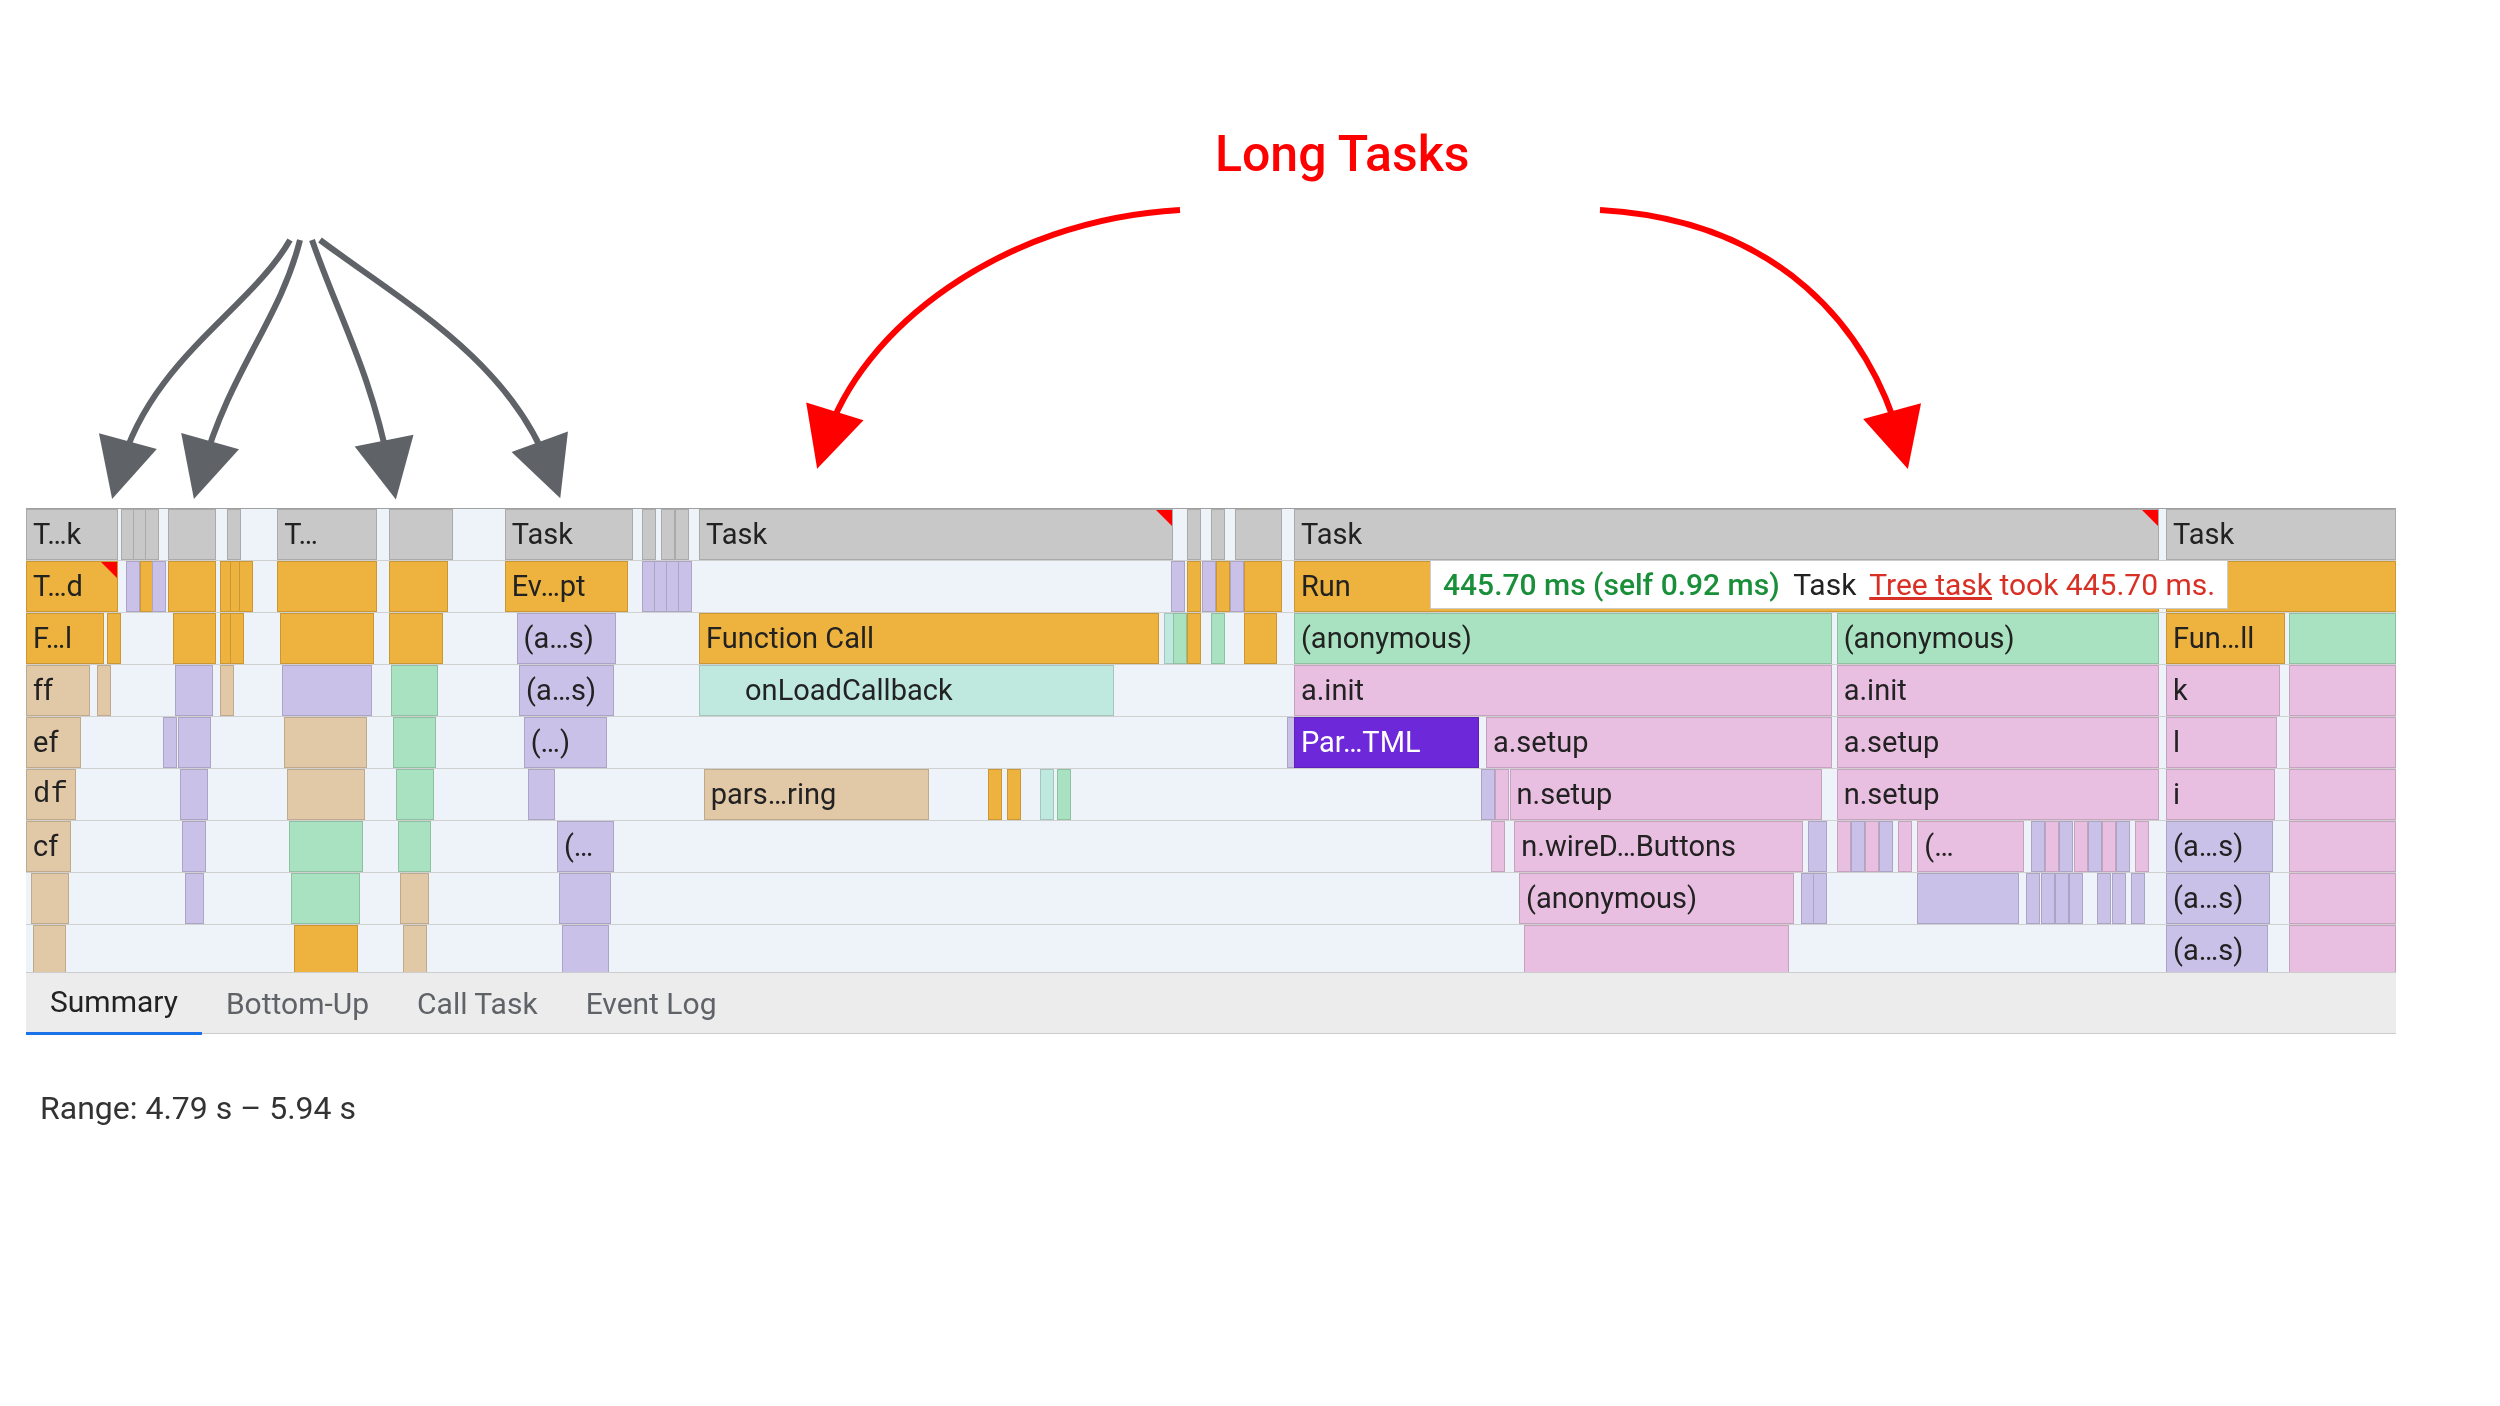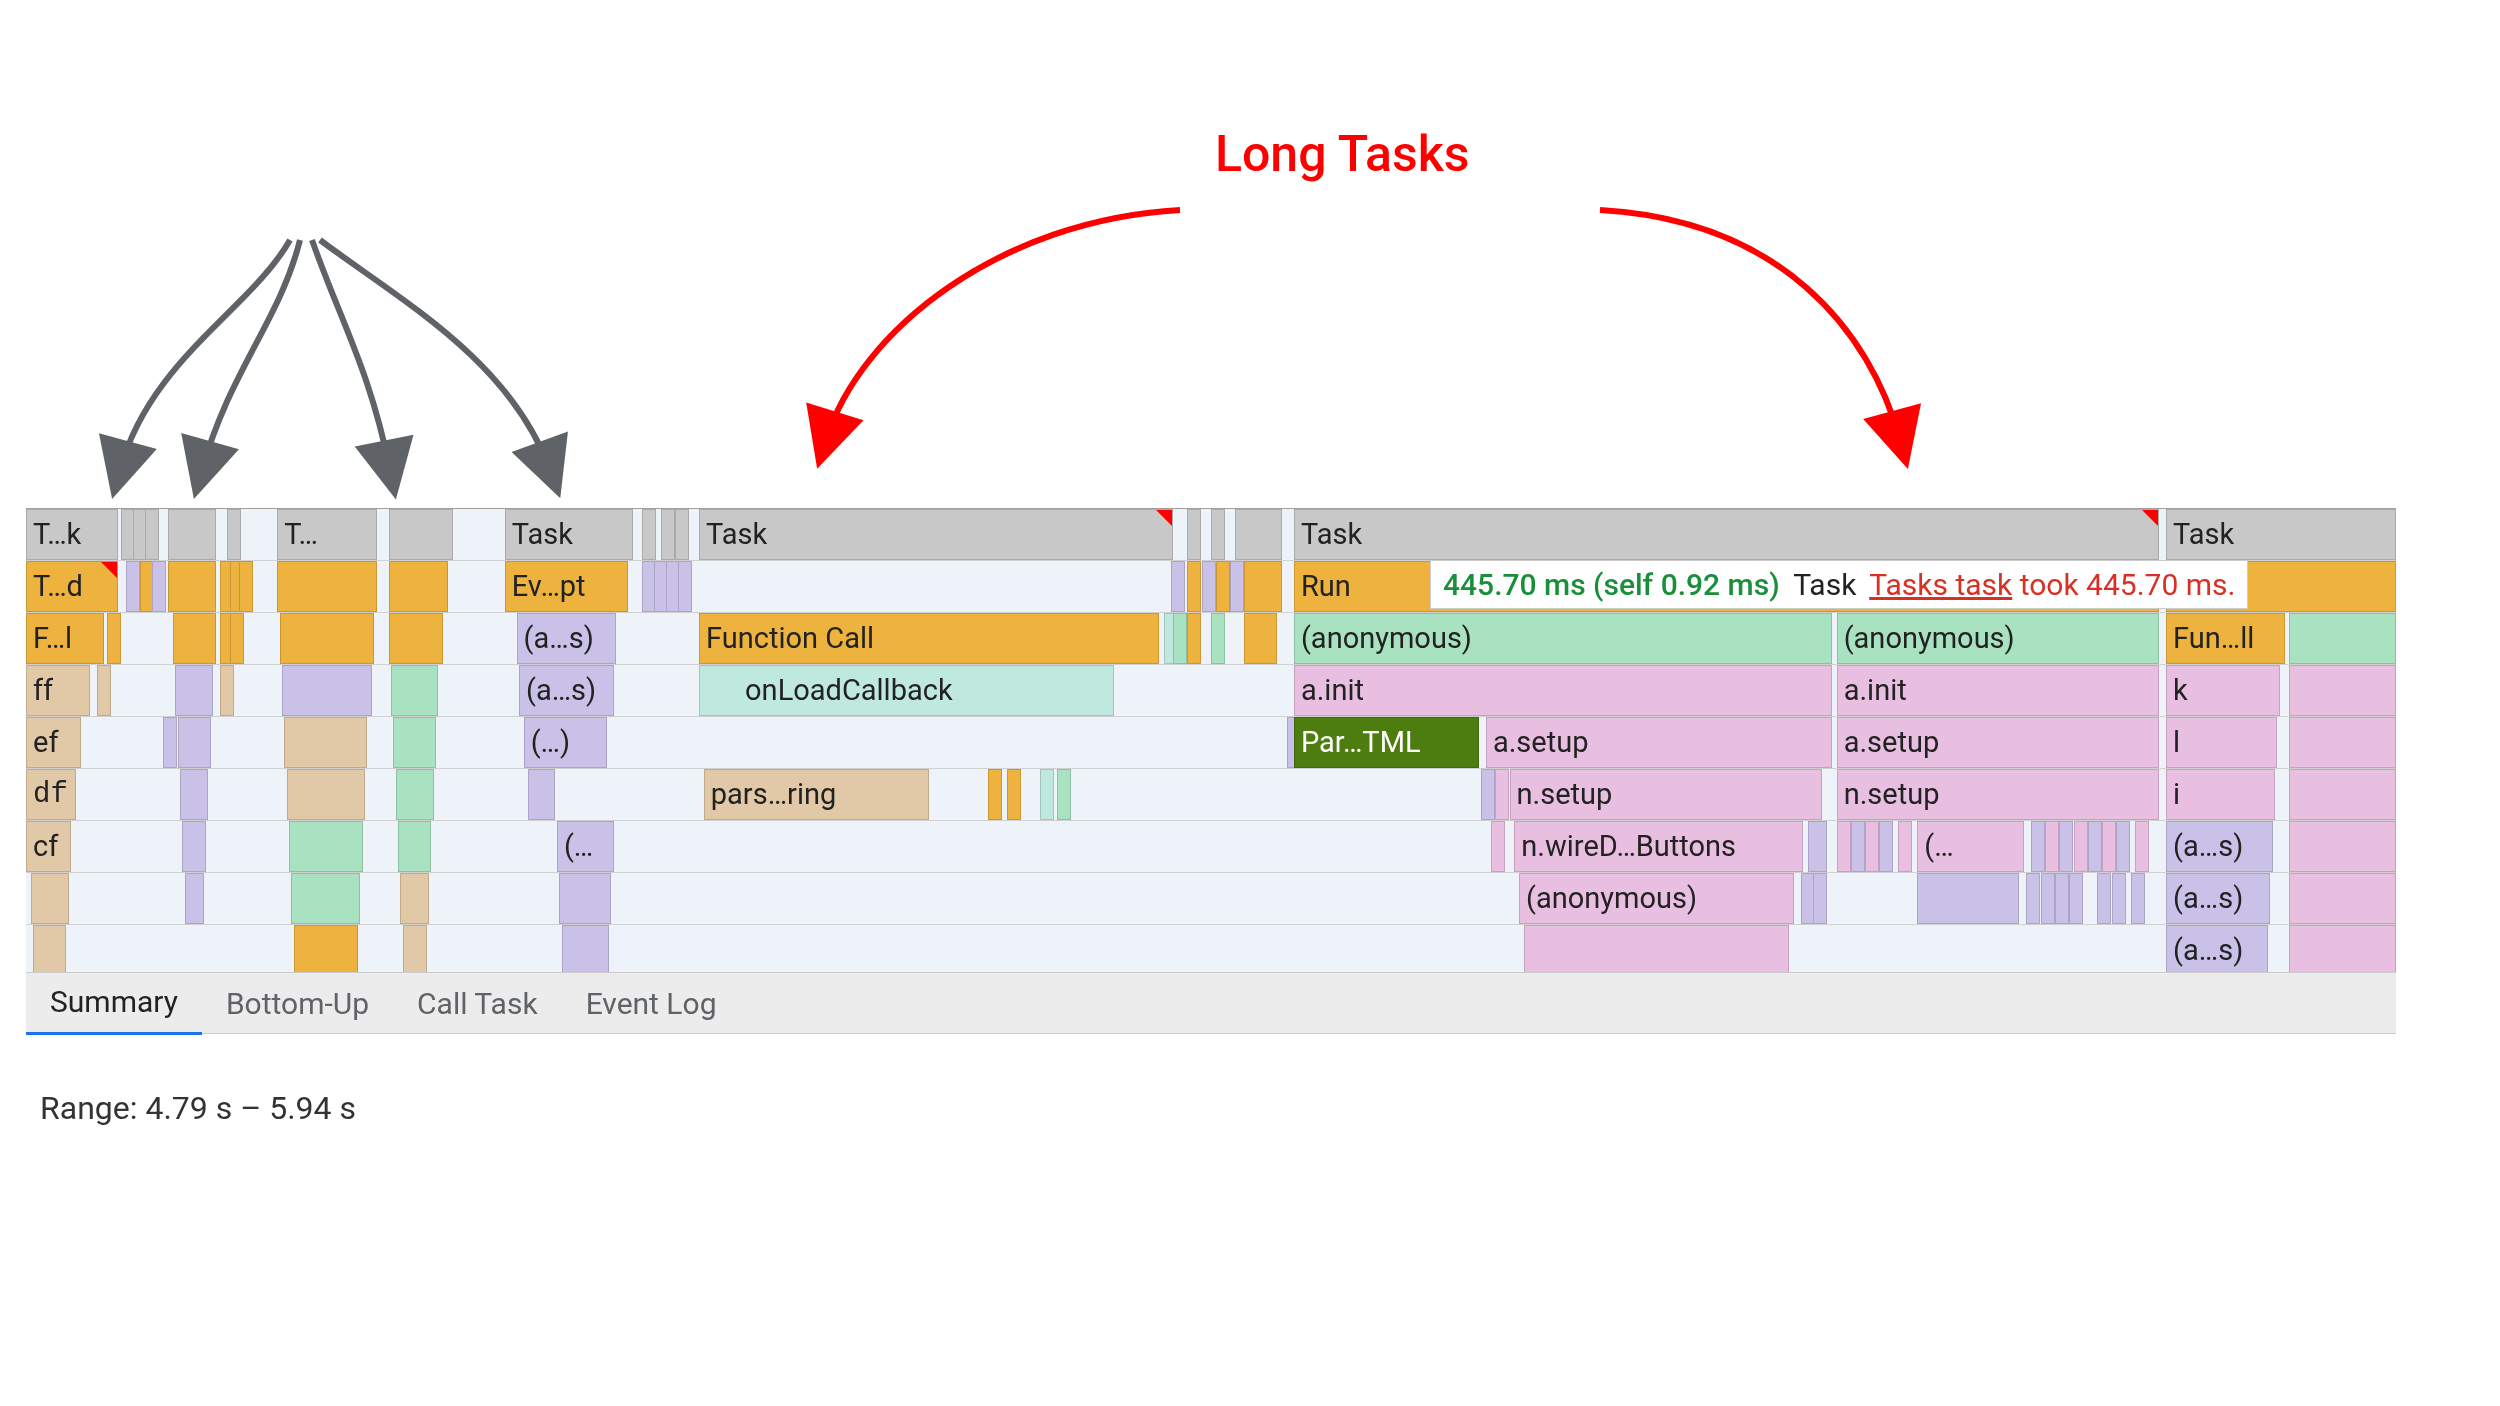--- a/index.html
+++ b/index.html
@@ -10,21 +10,21 @@
   .flame{position:absolute;top:508px;left:26px;width:2370px}
   .row{position:relative;height:51px;border-top:1px solid #d0d0d0}
   .row:first-child{border-top:1px solid #a0a0a0}
   .step{position:absolute;top:0;bottom:0;box-sizing:border-box;border:1px solid rgba(0,0,0,0.15);padding:4px 6px;font-size:29px;line-height:41px;white-space:nowrap;overflow:hidden;text-overflow:ellipsis}
   .gray{background:#c8c8c8;color:#222}
   .gold{background:#edb33e;color:#222}
   .teal{background:#bfe8df;color:#222}
   .green{background:#a8e2c1;color:#222}
   .tan{background:#e1c8a6;color:#222}
   .pink{background:#e8bfe0;color:#222}
-  .blue{background:#4d7c0f;color:#fff}
+  .blue{background:#6d28d9;color:#fff}
   .violet{background:#c9c1e8;color:#222}
   .pale{background:#eef3fa}
   .redflag{position:absolute;top:0;right:0;width:0;height:0;border-top:16px solid #f00;border-left:16px solid transparent}
   .tooltip{position:absolute;top:560px;left:1430px;background:#fff;border:1px solid #ccc;padding:6px 12px;font-size:30px;z-index:20;white-space:nowrap}
   .tooltip .timing{color:#1a8f3a;font-weight:500}
   .tooltip .task{color:#222;margin:0 6px}
   .tooltip .long{color:#d93025;text-decoration:underline}
   .tooltip .took{color:#d93025}
   .tabs{position:absolute;top:972px;left:26px;right:104px;height:60px;background:#ececec;border-top:1px solid #ccc;border-bottom:1px solid #ccc;display:flex;align-items:center;font-size:30px;color:#5f6368}
   .tab{padding:0 24px;height:100%;display:flex;align-items:center;cursor:pointer}
@@ -224,21 +224,21 @@
         <div class="step violet" style="left: 22.6%; width: 2%;"></div>
         <div class="step pink" style="left: 63.2%; width: 11.2%;"></div>
         <div class="step violet" style="left: 90.3%; width: 4.3%;">(a…s)</div>
         <div class="step pink" style="left: 95.5%; width: 4.5%;"></div>
       </div>
     </div>
 
 <div class="tooltip">
   <span class="timing">445.70 ms (self 0.92 ms)</span>
   <span class="task">Task</span>
-  <span class="long">Tasks task</span>
+  <span class="long">Tree task</span>
   <span class="took">took 445.70 ms.</span>
 </div>
 
 <div class="tabs" id="tabs">
       <div class="tab active">Summary</div>
       <div class="tab">Bottom-Up</div>
       <div class="tab">Call Task</div>
       <div class="tab">Event Log</div>
     </div>
 

